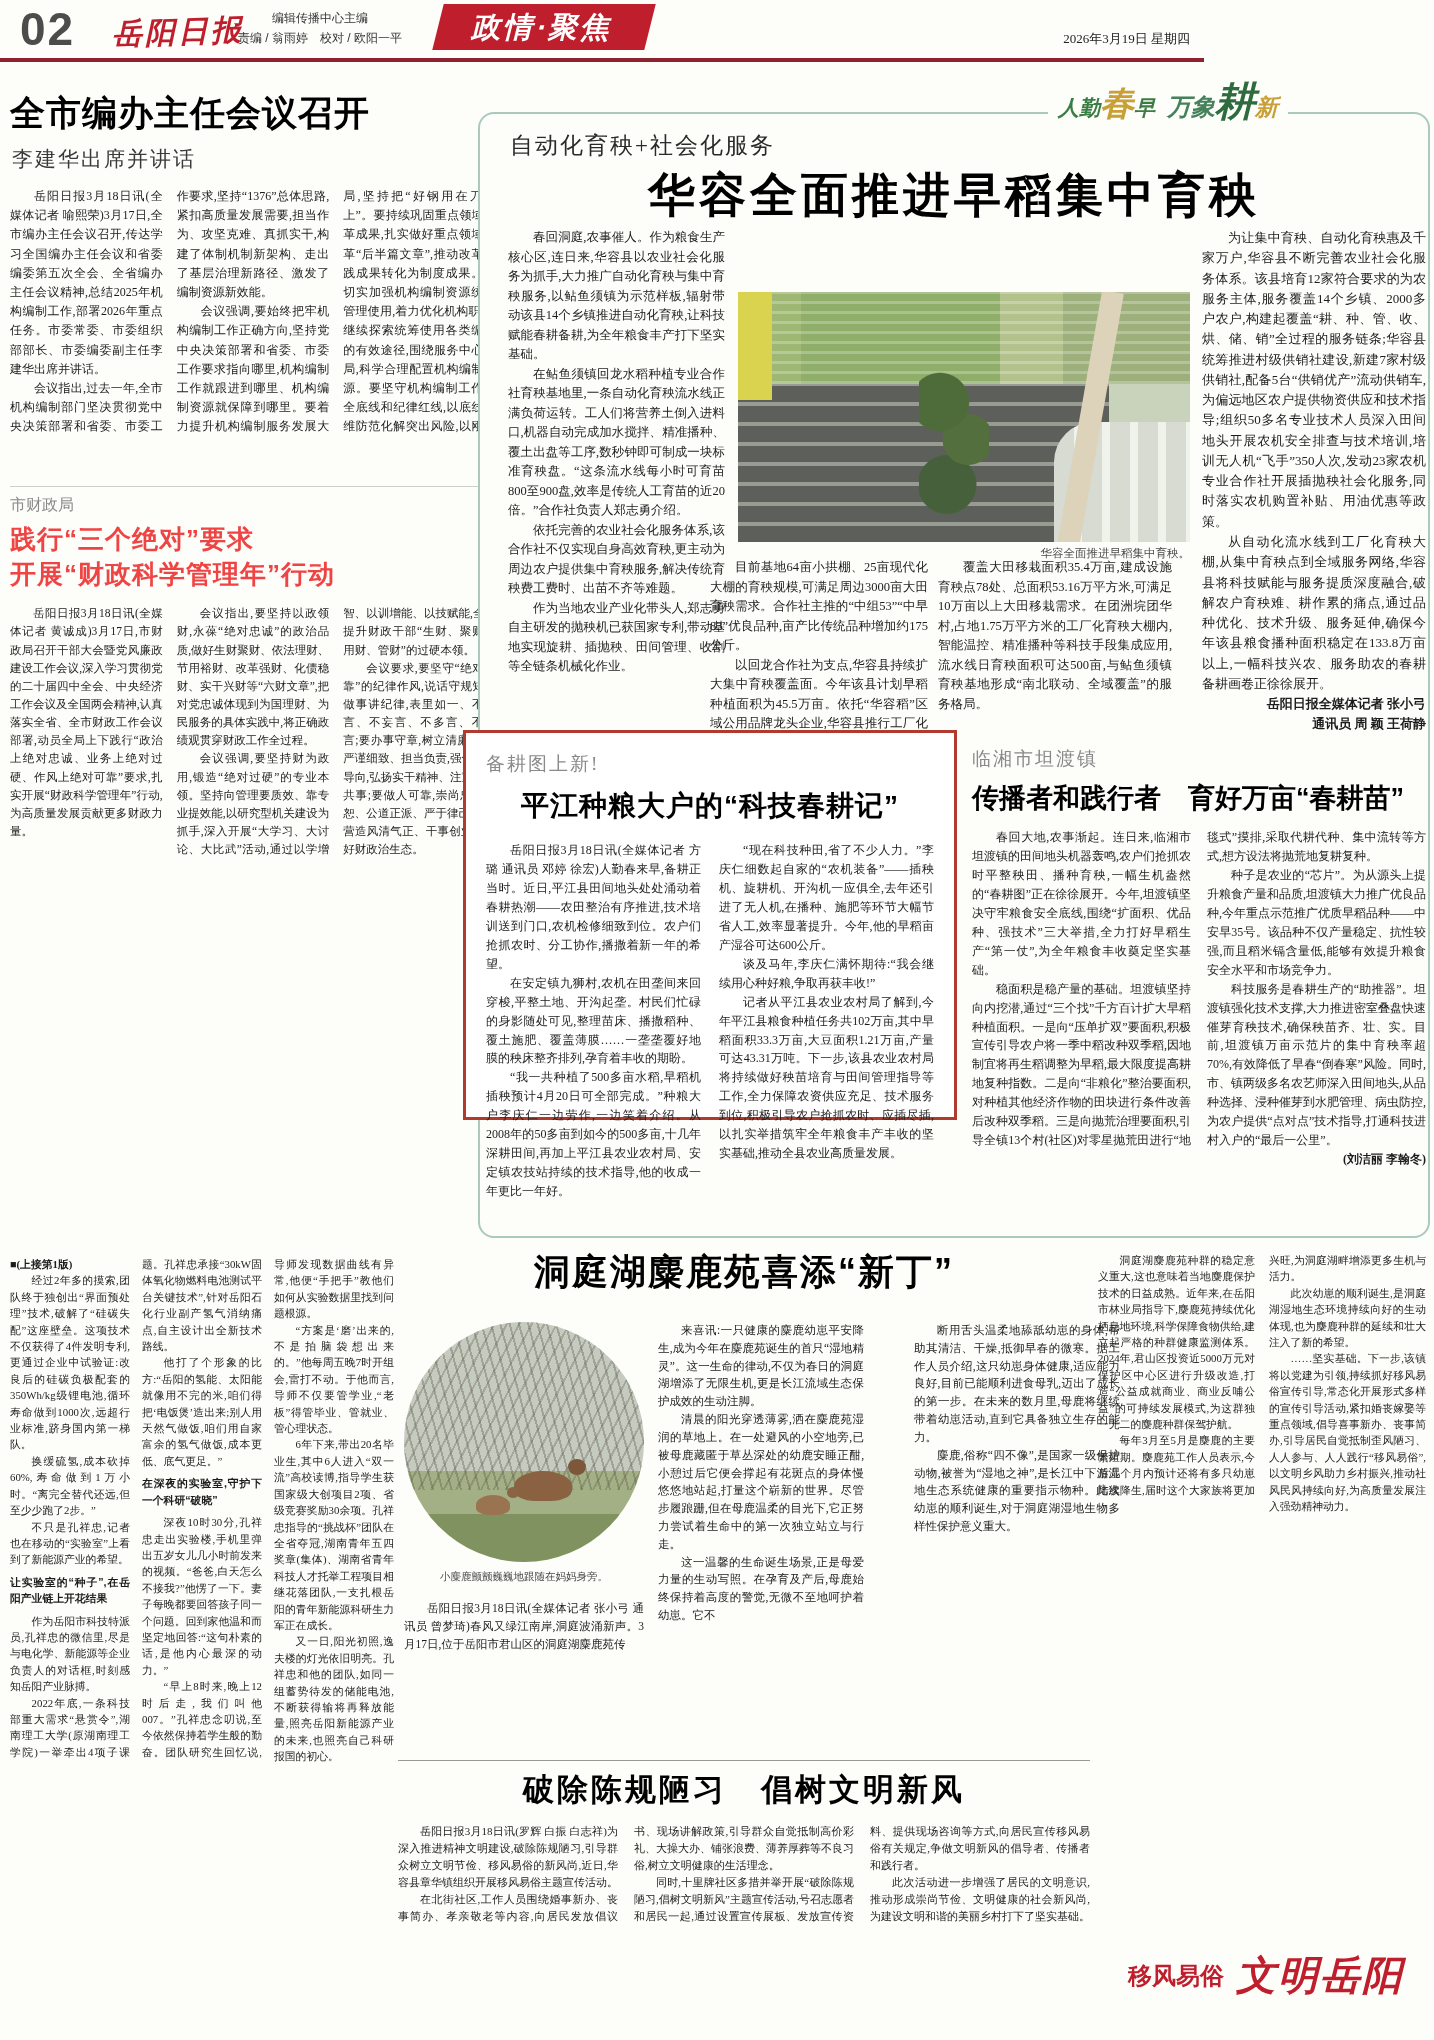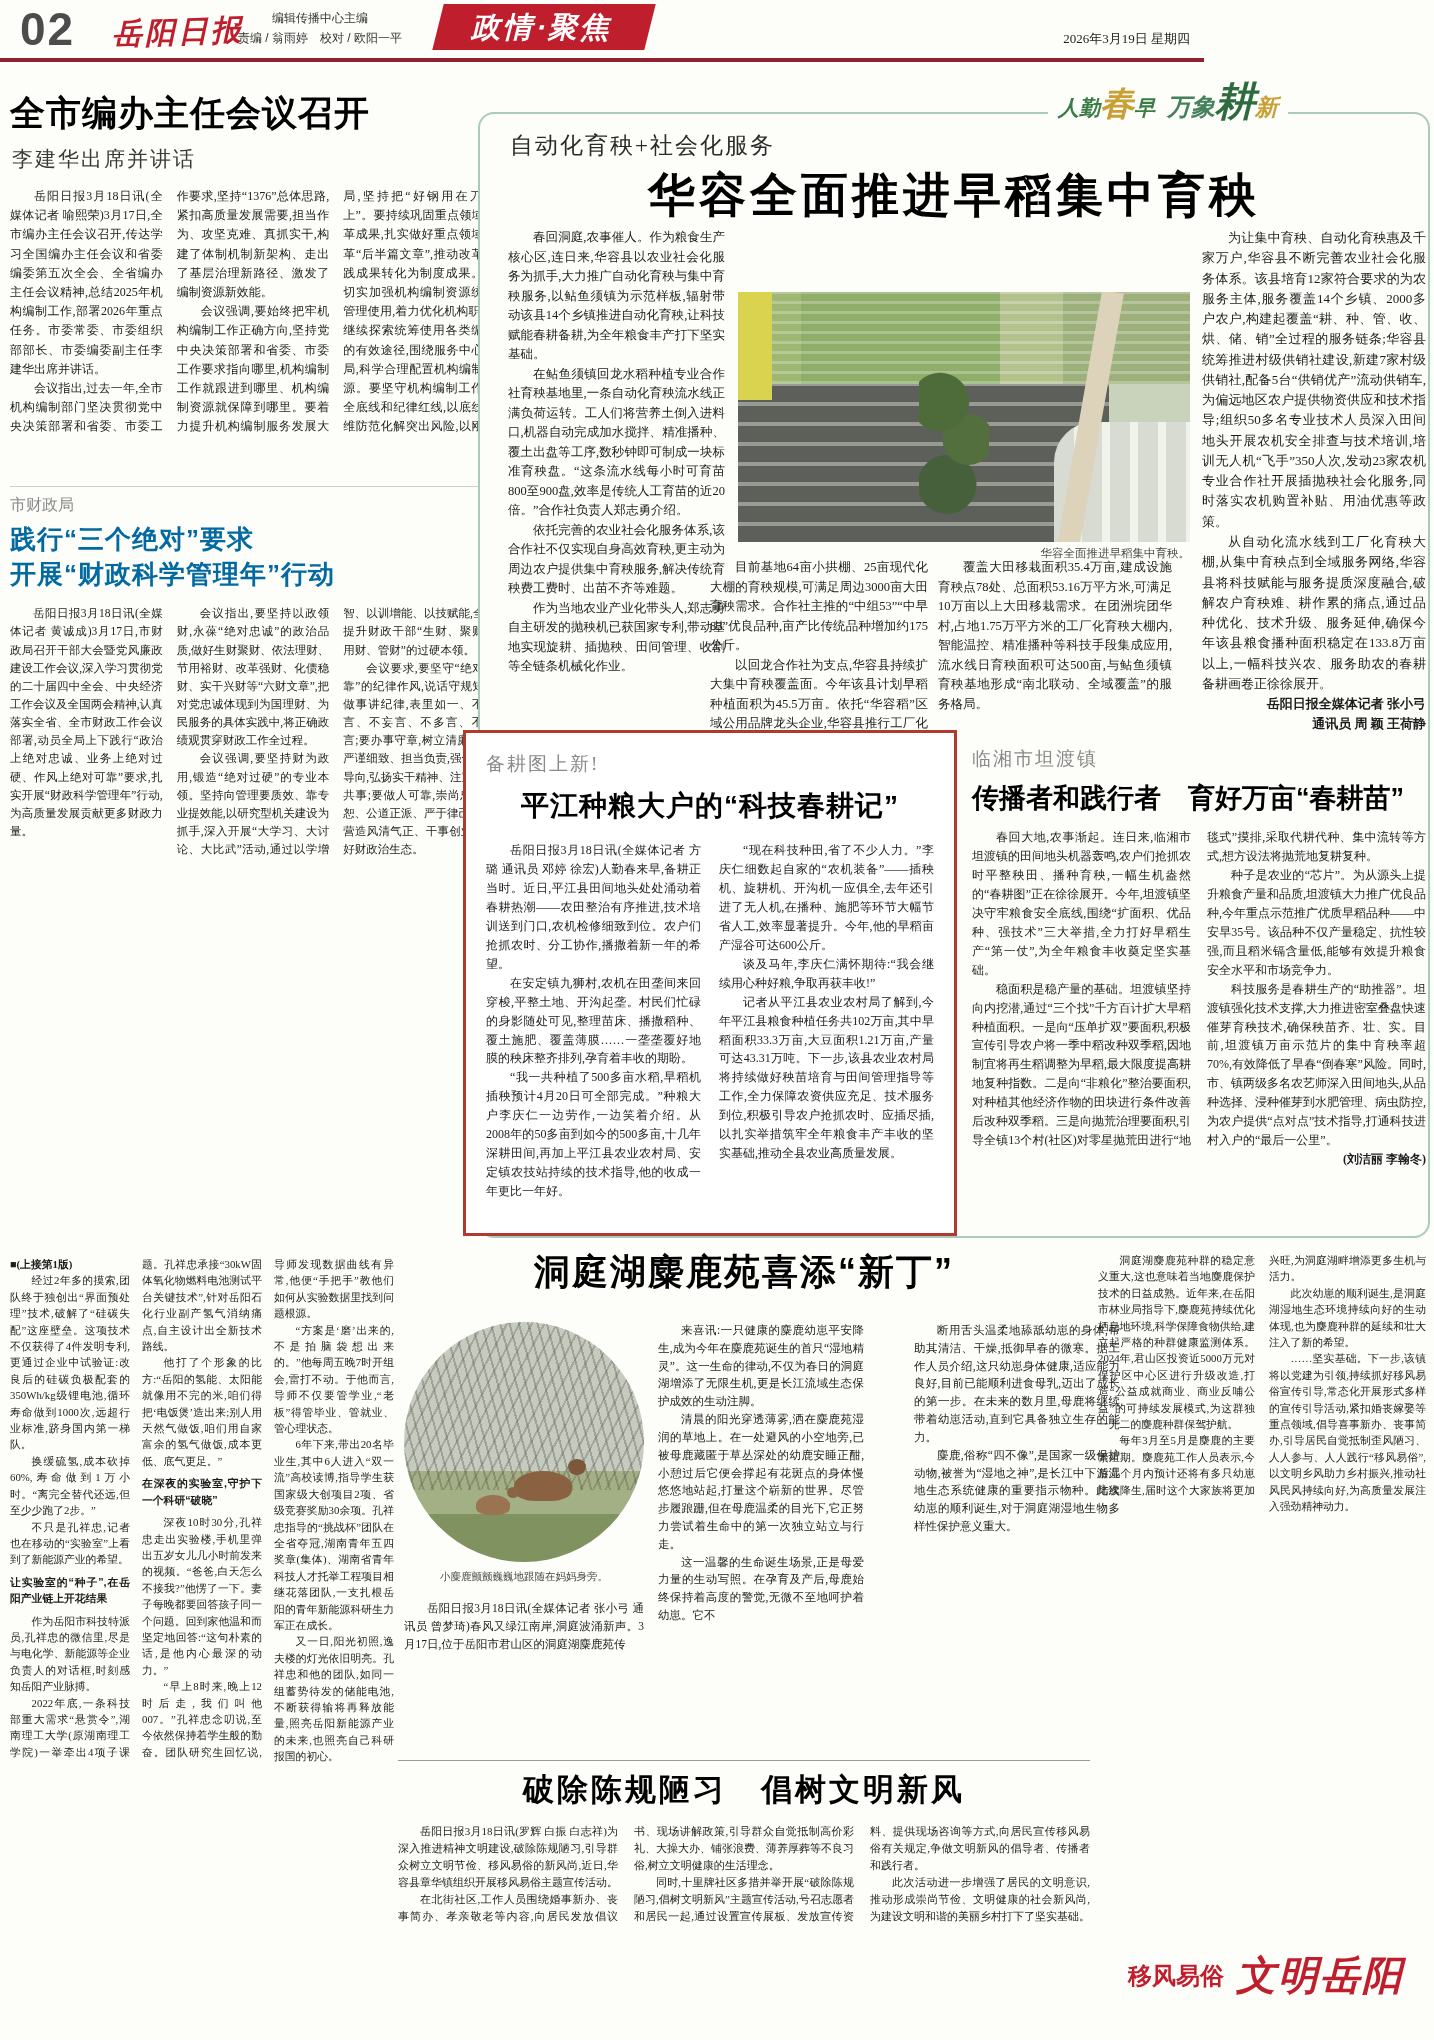--- a/index.html
+++ b/index.html
@@ -20,21 +20,21 @@
   .subhead-inline{font-weight:bold;text-indent:0 !important;margin:6px 0 !important;font-family:"Liberation Sans",sans-serif;}
   .byline{text-align:right;text-indent:0 !important;font-weight:bold;}
   
   .a1{position:absolute;left:10px;top:90px;width:486px;height:388px;}
   .a1 .hl{font-family:"Liberation Sans",sans-serif;font-weight:900;font-size:35px;letter-spacing:1px;color:#000;}
   .a1 .sub{font-size:21px;color:#3a3a3a;margin:8px 0 14px 2px;letter-spacing:2px;}
   .a1 .body{column-count:3;column-gap:14px;font-size:12px;line-height:1.6;height:268px;}
   
   .a2{position:absolute;left:10px;top:486px;width:486px;height:452px;border-top:1px solid #cfcfc9;padding-top:8px;}
   .a2 .kick{font-size:16px;margin-bottom:6px;}
-  .a2 .hl{font-family:"Liberation Sans",sans-serif;font-weight:900;font-size:26px;line-height:1.35;color:#0369a1;letter-spacing:1px;}
+  .a2 .hl{font-family:"Liberation Sans",sans-serif;font-weight:900;font-size:26px;line-height:1.35;color:#ef4444;letter-spacing:1px;}
   .a2 .body{margin-top:12px;column-count:3;column-gap:14px;font-size:11.5px;line-height:1.58;height:312px;}
   
   .gbox{position:absolute;left:478px;top:112px;width:948px;height:1122px;border:2px solid #a9cabc;border-radius:16px;background:#fdfdfa;}
   .logo{position:absolute;left:568px;top:-40px;background:#fdfdfa;padding:0 10px;font-style:italic;font-weight:bold;white-space:nowrap;}
   .logo .g1{color:#3a7d44;font-size:21px;}
   .logo .g2{color:#c8a036;font-size:34px;}
   .logo .g3{color:#3a7d44;font-size:21px;}
   .logo .g4{color:#45815a;font-size:24px;margin-left:12px;}
   .logo .g5{color:#2e6b3e;font-size:40px;font-weight:900;}
   .logo .g6{color:#c8a036;font-size:23px;}
@@ -54,21 +54,21 @@
   .pm-trees{position:absolute;left:40%;top:80px;width:70px;height:150px;background:
      radial-gradient(circle at 30% 20%,#4e6b3a 0 22%,transparent 23%),
      radial-gradient(circle at 70% 45%,#546f3e 0 26%,transparent 27%),
      radial-gradient(circle at 40% 75%,#45603a 0 24%,transparent 25%);}
   .pm-rape{position:absolute;left:0;top:0;width:34px;height:108px;background:#d9d34f;}
   .photo-cap{position:absolute;left:258px;top:432px;width:452px;font-size:11.5px;color:#4a4a4a;text-align:right;}
   .col-b{position:absolute;left:230px;top:444px;width:218px;height:180px;font-size:12.5px;line-height:1.56;}
   .col-c{position:absolute;left:458px;top:444px;width:234px;height:180px;font-size:12.5px;line-height:1.56;}
   .rail-r{position:absolute;left:722px;top:114px;width:224px;height:568px;font-size:13px;line-height:1.56;}
   
-  .rbox{position:absolute;left:463px;top:730px;width:494px;height:506px;border:3px solid #b03a2e;background:#fff;box-sizing:border-box;padding:18px 20px 12px 20px;}
+  .rbox{position:absolute;left:463px;top:730px;width:494px;height:390px;border:3px solid #b03a2e;background:#fff;box-sizing:border-box;padding:18px 20px 12px 20px;}
   .rbox .eyebrow{font-size:19px;color:#8a8a8a;letter-spacing:2px;}
   .rbox .title{text-align:center;font-family:"Liberation Sans",sans-serif;font-weight:900;font-size:28px;margin:10px 0 16px 0;color:#000;letter-spacing:1px;}
   .rbox .body{column-count:2;column-gap:18px;font-size:12px;line-height:1.58;height:380px;}
   
   .a5{position:absolute;left:972px;top:746px;width:454px;height:482px;}
   .a5 .kick{font-size:19px;letter-spacing:2px;}
   .a5 .hl{font-family:"Liberation Sans",sans-serif;font-weight:900;font-size:27px;margin:8px 0 12px 0;color:#000;}
   .a5 .body{column-count:2;column-gap:16px;font-size:12px;line-height:1.58;height:388px;}
   
   .a6{position:absolute;left:10px;top:1256px;width:384px;height:776px;column-count:3;column-gap:12px;

